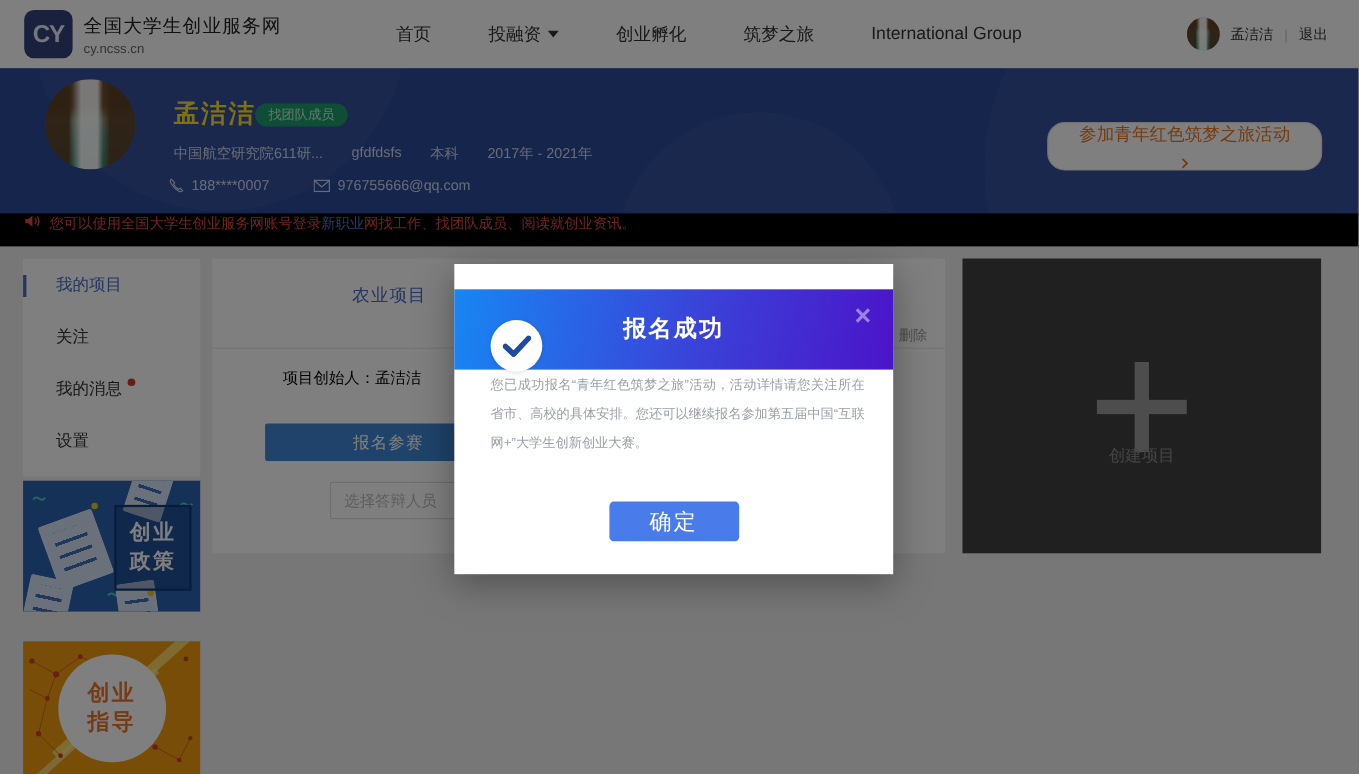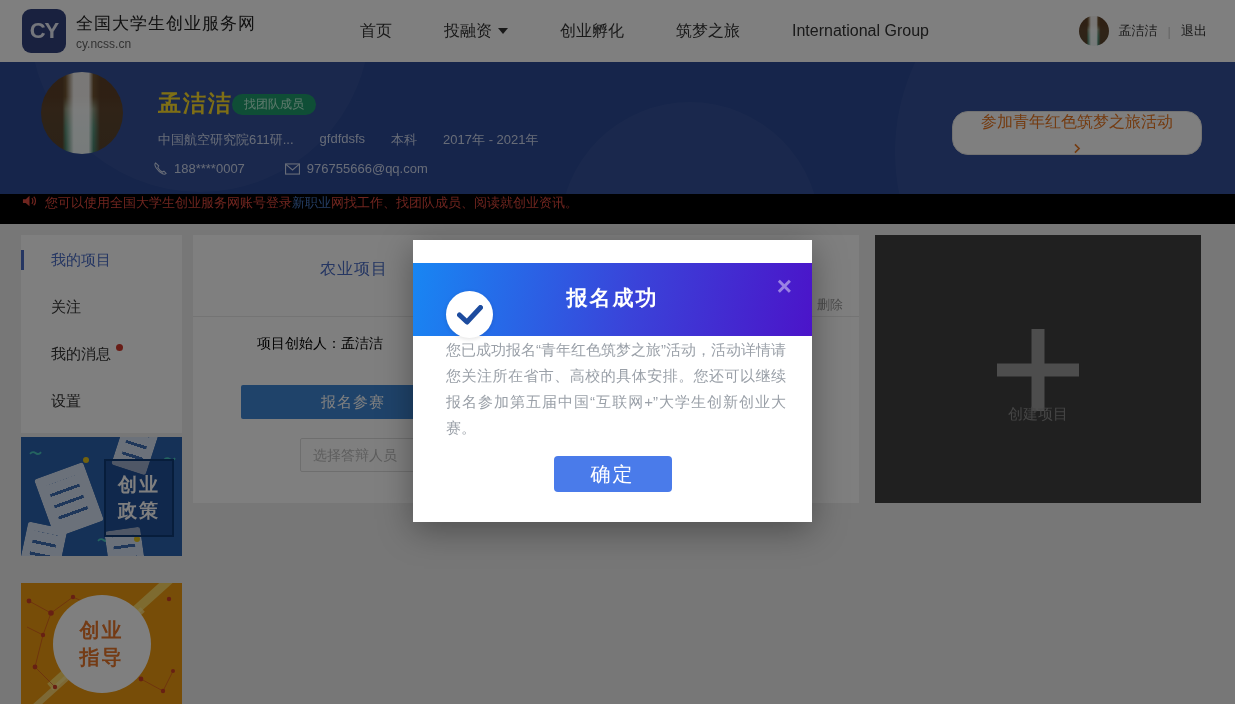--- a/index.html
+++ b/index.html
@@ -85,21 +85,21 @@
   .plus { position:absolute; left:50%; top:94px; transform:translateX(-50%); }
   .create-label { position:absolute; left:0; top:170px; width:100%; text-align:center; font-size:15px; color:#8a8a8a; }
 
   
   .overlay { position:absolute; left:0; top:0; width:1235px; height:704px; background:rgba(0,0,0,.5); z-index:50; }
   .modal { position:absolute; left:413px; top:240px; width:399px; height:282px; background:#fff; z-index:60; box-shadow:0 8px 32px rgba(0,0,0,.35); }
   .modal-head { position:absolute; left:0; top:0; width:399px; height:73px; background:linear-gradient(100deg, #1886f3 0%, #3a43d9 55%, #4b14c9 100%);margin-top:23px; }
   .modal-title { position:absolute; width:100%; top:21px; text-align:center; color:#fff; font-size:21px; font-weight:bold; letter-spacing:2px; }
   .modal-close { position:absolute; right:20px; top:10px; color:rgba(255,255,255,.45); font-size:26px; line-height:26px; cursor:pointer; font-weight:bold; }
   .check-badge { position:absolute; left:33px; top:51px; width:47px; height:47px; border-radius:50%; background:#fff; display:flex; align-items:center; justify-content:center; box-shadow:0 1px 4px rgba(0,0,0,.12); }
-  .modal-body { position:absolute; left:33px; top:97px; width:340px; font-size:15px; line-height:26px; color:#9aa0a8; text-align:justify; }
+  .modal-body { position:absolute; left:33px; top:97px; width:340px; font-size:12px; line-height:26px; color:#9aa0a8; text-align:justify; }
   .confirm-btn { position:absolute; left:50%; top:216px; transform:translateX(-50%); width:118px; height:36px; background:#4a7bea; color:#fff; font-size:20px; border:none; border-radius:4px; cursor:pointer; letter-spacing:2px; }
 </style>
 </head>
 <body>
 
 <div class="stage">
 
   <header class="topbar">
     <div class="logo">
         <span>CY</span>

